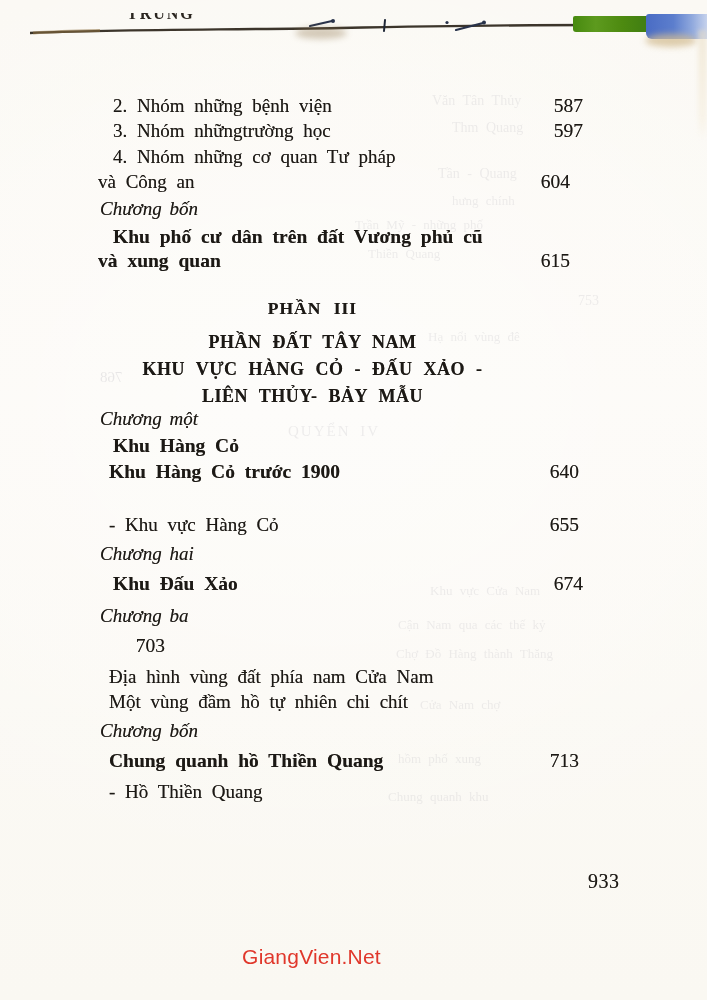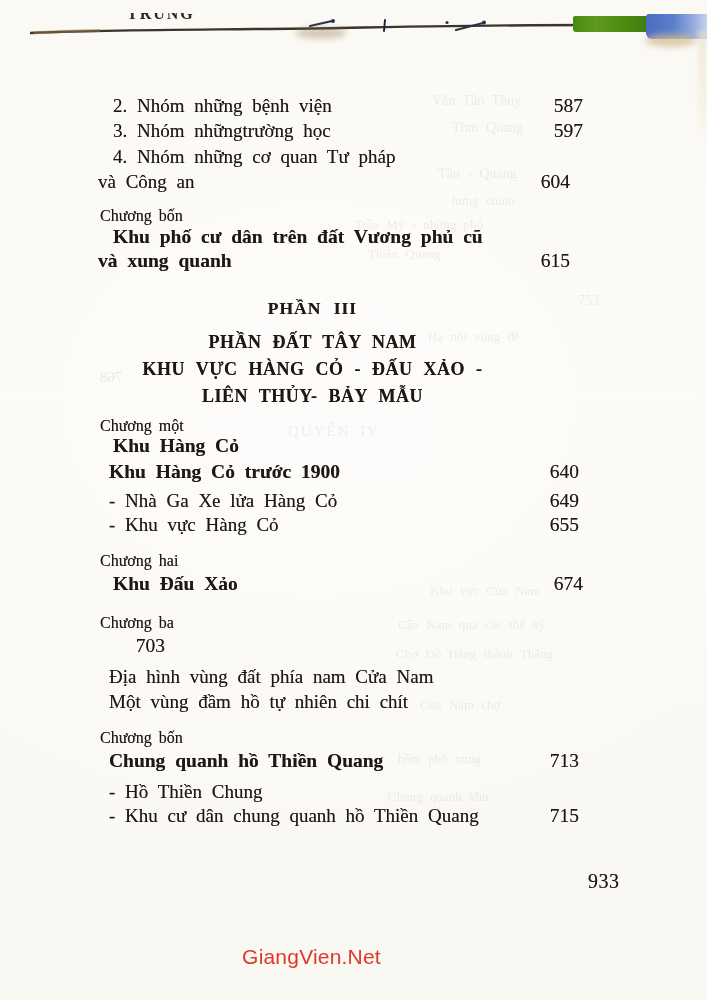--- a/index.html
+++ b/index.html
@@ -43,21 +43,21 @@
   }
   
   .row{
     position:absolute;left:100px;width:470px;
     display:flex;align-items:flex-start;
     font-size:19px;line-height:21px;
   }
   .row .lbl{flex:1;word-spacing:5px;text-shadow:0 0 .5px rgba(20,15,10,.55);}
   .row .num{width:52px;text-align:right;font-size:19.5px;text-shadow:0 0 .5px rgba(20,15,10,.55);}
   .row.b .lbl{font-weight:bold;font-size:19.5px;}
-  .row.it .lbl{font-size:16px;word-spacing:3px;margin-top:7px;}
+  .row.it .lbl{font-style:italic;font-size:19px;word-spacing:3px;}
   .i1{padding-left:13px;}
   .i2{padding-left:9px;}
   
   .part-hdr{
     position:absolute;left:60px;top:298px;width:505px;
     text-align:center;font-weight:bold;
   }
   .part-hdr .p-num{font-size:17.5px;letter-spacing:1px;word-spacing:7px;text-shadow:0 0 .5px rgba(20,15,10,.6);}
   .part-hdr .p-line{font-size:18px;letter-spacing:.5px;word-spacing:6px;margin-top:6px;text-shadow:0 0 .5px rgba(20,15,10,.6);}
   .part-hdr .p-line.first{margin-top:13px;}
@@ -140,21 +140,21 @@
   </div>
   <div class="row it" style="top:198px;">
     <span class="lbl">Chương bốn</span>
     <span class="num"></span>
   </div>
   <div class="row b i1" style="top:226px;">
     <span class="lbl">Khu phố cư dân trên đất Vương phủ cũ</span>
     <span class="num"></span>
   </div>
   <div class="row b" style="top:250px;left:98px;width:472px;">
-    <span class="lbl">và xung quanh</span>
+    <span class="lbl">và xung quan</span>
     <span class="num">615</span>
   </div>
 
   <div class="part-hdr">
     <div class="p-num">PHẦN III</div>
     <div class="p-line first">PHẦN ĐẤT TÂY NAM</div>
     <div class="p-line">KHU VỰC HÀNG CỎ - ĐẤU XẢO -</div>
     <div class="p-line">LIÊN THỦY- BẢY MẪU</div>
   </div>
 
@@ -163,24 +163,20 @@
     <span class="num"></span>
   </div>
   <div class="row b i1" style="top:435px;">
     <span class="lbl">Khu Hàng Cỏ</span>
     <span class="num"></span>
   </div>
   <div class="row b i2" style="top:461px;">
     <span class="lbl">Khu Hàng Cỏ trước 1900</span>
     <span class="num">640</span>
   </div>
-  <div class="row i2" style="top:490px;">
-    <span class="lbl">- Nhà Ga Xe lửa Hàng Cỏ</span>
-    <span class="num">649</span>
-  </div>
   <div class="row i2" style="top:514px;">
     <span class="lbl">- Khu vực Hàng Cỏ</span>
     <span class="num">655</span>
   </div>
   <div class="row it" style="top:543px;">
     <span class="lbl">Chương hai</span>
     <span class="num"></span>
   </div>
   <div class="row b i1" style="top:573px;">
     <span class="lbl">Khu Đấu Xảo</span>
@@ -203,24 +199,20 @@
   </div>
   <div class="row it" style="top:720px;">
     <span class="lbl">Chương bốn</span>
     <span class="num"></span>
   </div>
   <div class="row b i2" style="top:750px;">
     <span class="lbl">Chung quanh hồ Thiền Quang</span>
     <span class="num">713</span>
   </div>
   <div class="row i2" style="top:781px;">
-    <span class="lbl">- Hồ Thiền Chung</span>
-    <span class="num"></span>
-  </div>
-  <div class="row i2" style="top:805px;">
-    <span class="lbl">- Khu cư dân chung quanh hồ Thiền Quang</span>
-    <span class="num">715</span>
+    <span class="lbl">- Hồ Thiền Quang</span>
+    <span class="num"></span>
   </div>
 
   <div class="folio">933</div>
   <div class="watermark">GiangVien.Net</div>
 
 </div>
 
 </body></html>

